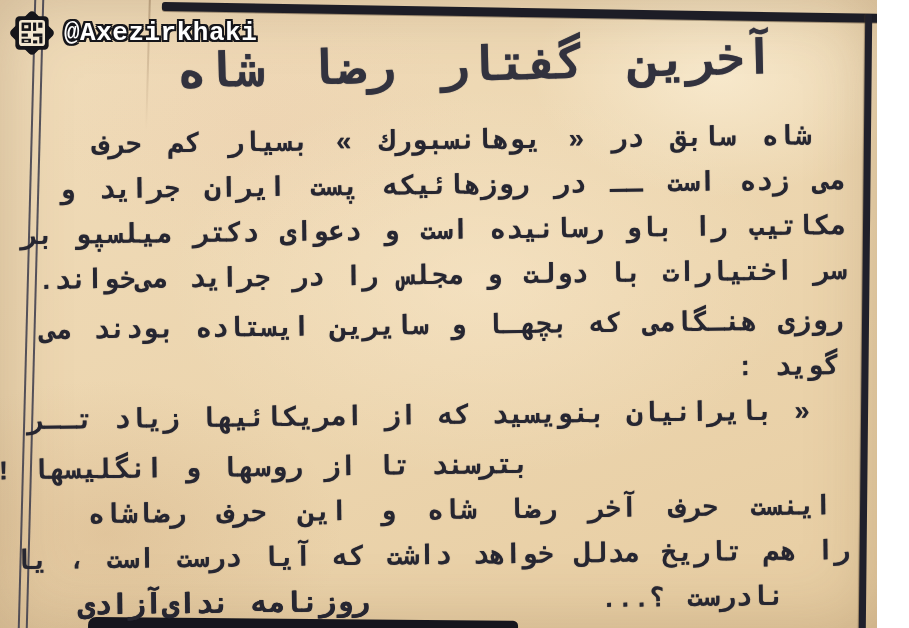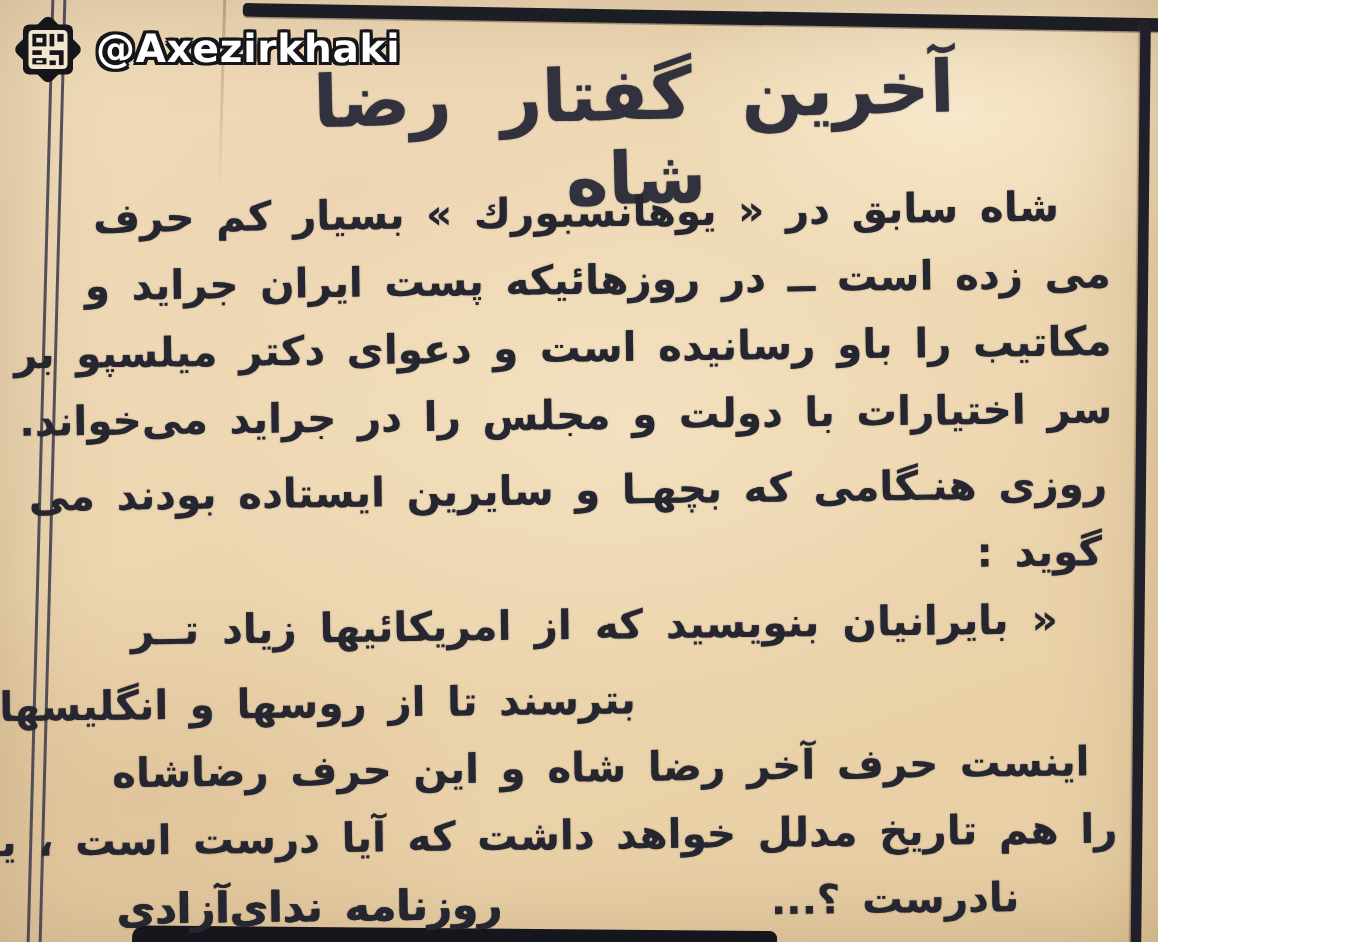--- a/index.html
+++ b/index.html
@@ -1,26 +1,27 @@
 <!DOCTYPE html>
 <html lang="fa"><head>
 <meta charset="utf-8">
 <style>
   html,body{margin:0;padding:0;}
   body{width:909px;height:628px;overflow:hidden;font-family:"DejaVu Sans",sans-serif;}
 
   .stage{
-    position:relative;width:772px;height:628px;overflow:hidden;
+    position:relative;width:877px;height:628px;overflow:hidden;
     background:
       radial-gradient(260px 170px at 82% 12%, rgba(255,246,224,.55), transparent 72%),
       radial-gradient(340px 220px at 12% 85%, rgba(186,142,95,.22), transparent 70%),
       radial-gradient(420px 260px at 55% 45%, rgba(255,241,216,.38), transparent 75%),
       radial-gradient(300px 200px at 30% 20%, rgba(235,195,170,.18), transparent 70%),
       linear-gradient(160deg,#f0dcba 0%,#ecd5ae 55%,#e7cda2 100%);
     box-shadow: inset 0 0 70px rgba(120,85,50,.28);
+    font-family: Liberation Mono, monospace;
   }
 
   
   .top-rule{position:absolute;top:2px;left:162px;right:-12px;height:9px;
     background:#1d1d26;border-radius:3px;transform:rotate(0.95deg);transform-origin:left top;
     box-shadow:0 1px 0 rgba(60,45,30,.4);}
   .right-rule{position:absolute;top:14px;bottom:-6px;right:8px;width:7px;
     background:#20202b;transform:rotate(0.6deg);border-radius:2px;
     box-shadow:-1px 0 1px rgba(70,55,40,.45);}
   .left-rule{position:absolute;left:26px;top:-6px;bottom:-6px;width:13px;transform:rotate(1.5deg);}

